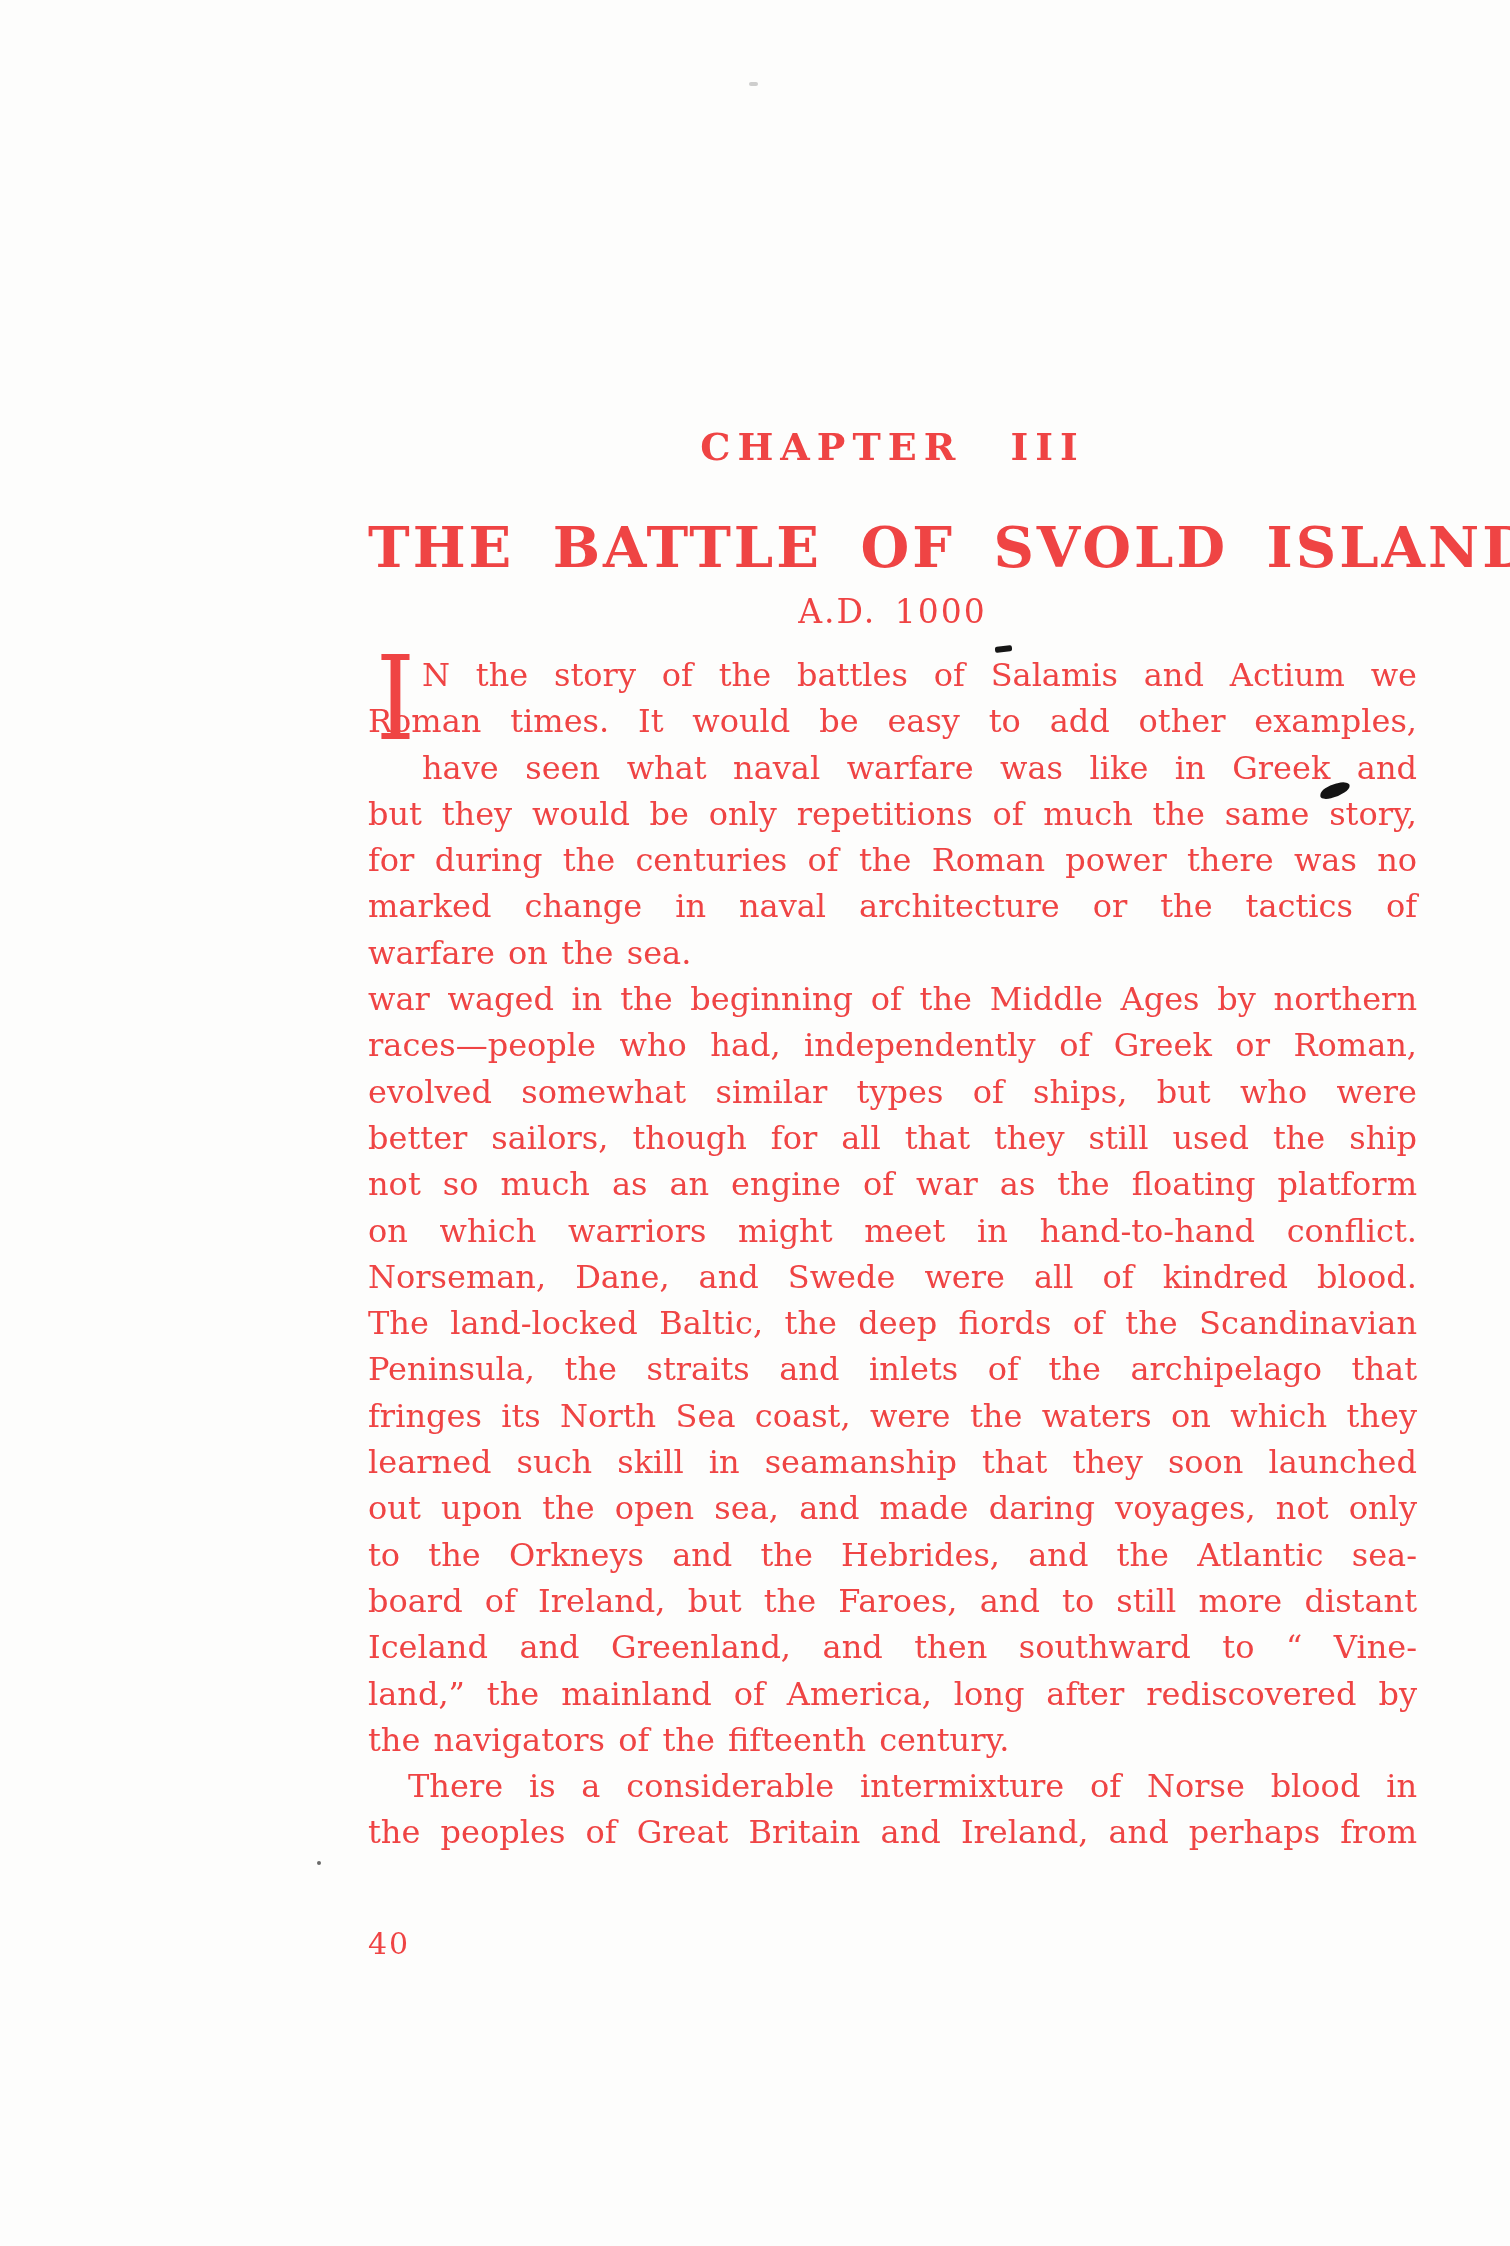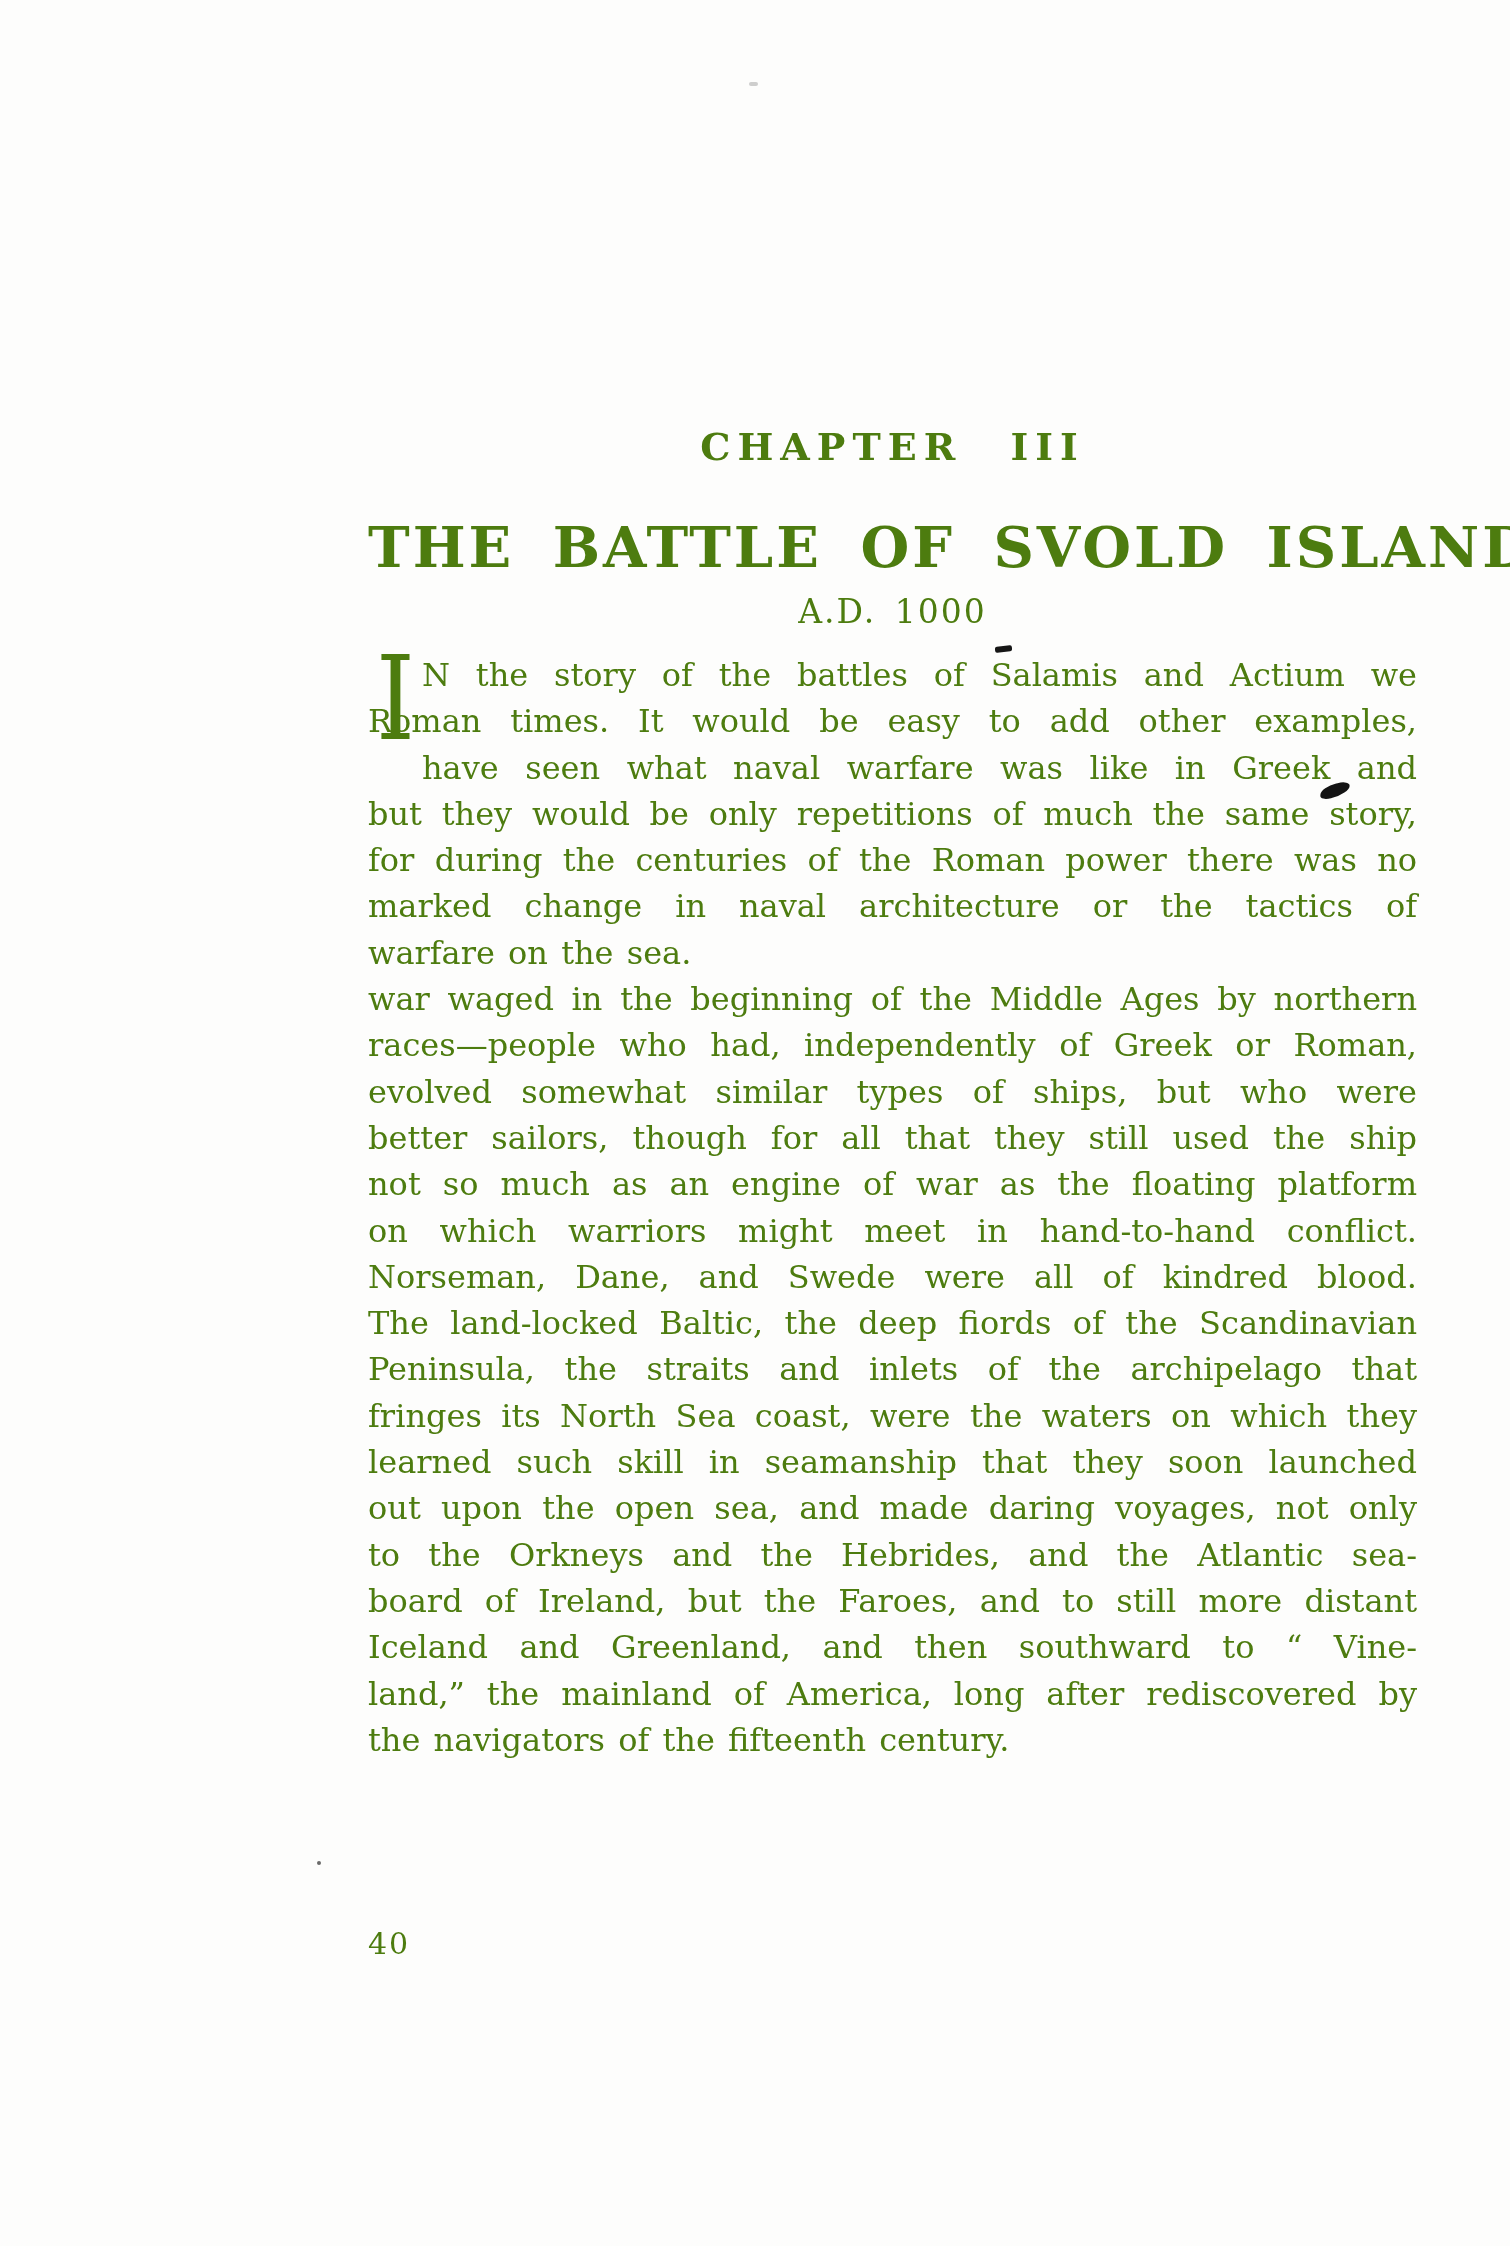--- a/index.html
+++ b/index.html
@@ -2,21 +2,21 @@
 <html><head>
 <meta charset="utf-8">
 <style>
   html,body{margin:0;padding:0;background:#e9e9e9;}
   .page{
     position:relative;
     width:1510px;height:2246px;
     background:#fdfdfc;
     overflow:hidden;
     font-family:"DejaVu Serif","Liberation Serif",serif;
-    color:#4d7c0f;
+    color:#ef4444;
   }
   .headings{position:absolute;left:368px;width:1049px;text-align:center;}
   .chapter-heading{
     top:424px;font-size:38px;font-weight:bold;
     letter-spacing:7px;word-spacing:28px;white-space:nowrap;
   }
   .book-title{
     top:514px;font-size:56px;font-weight:bold;
     letter-spacing:3px;word-spacing:16px;white-space:nowrap;
   }
@@ -108,17 +108,21 @@
         <div class="line">Peninsula, the straits and inlets of the archipelago that</div>
         <div class="line">fringes its North Sea coast, were the waters on which they</div>
         <div class="line">learned such skill in seamanship that they soon launched</div>
         <div class="line">out upon the open sea, and made daring voyages, not only</div>
         <div class="line">to the Orkneys and the Hebrides, and the Atlantic sea-</div>
         <div class="line">board of Ireland, but the Faroes, and to still more distant</div>
         <div class="line">Iceland and Greenland, and then southward to “ Vine-</div>
         <div class="line">land,” the mainland of America, long after rediscovered by</div>
         <div class="line no-just">the navigators of the fifteenth century.</div>
       </div>
+      <div class="paragraph">
+        <div class="line indent">There is a considerable intermixture of Norse blood in</div>
+        <div class="line">the peoples of Great Britain and Ireland, and perhaps from</div>
+      </div>
     </div>
 
   <div class="page-number">40</div>
 
 </div>
 
 </body></html>

